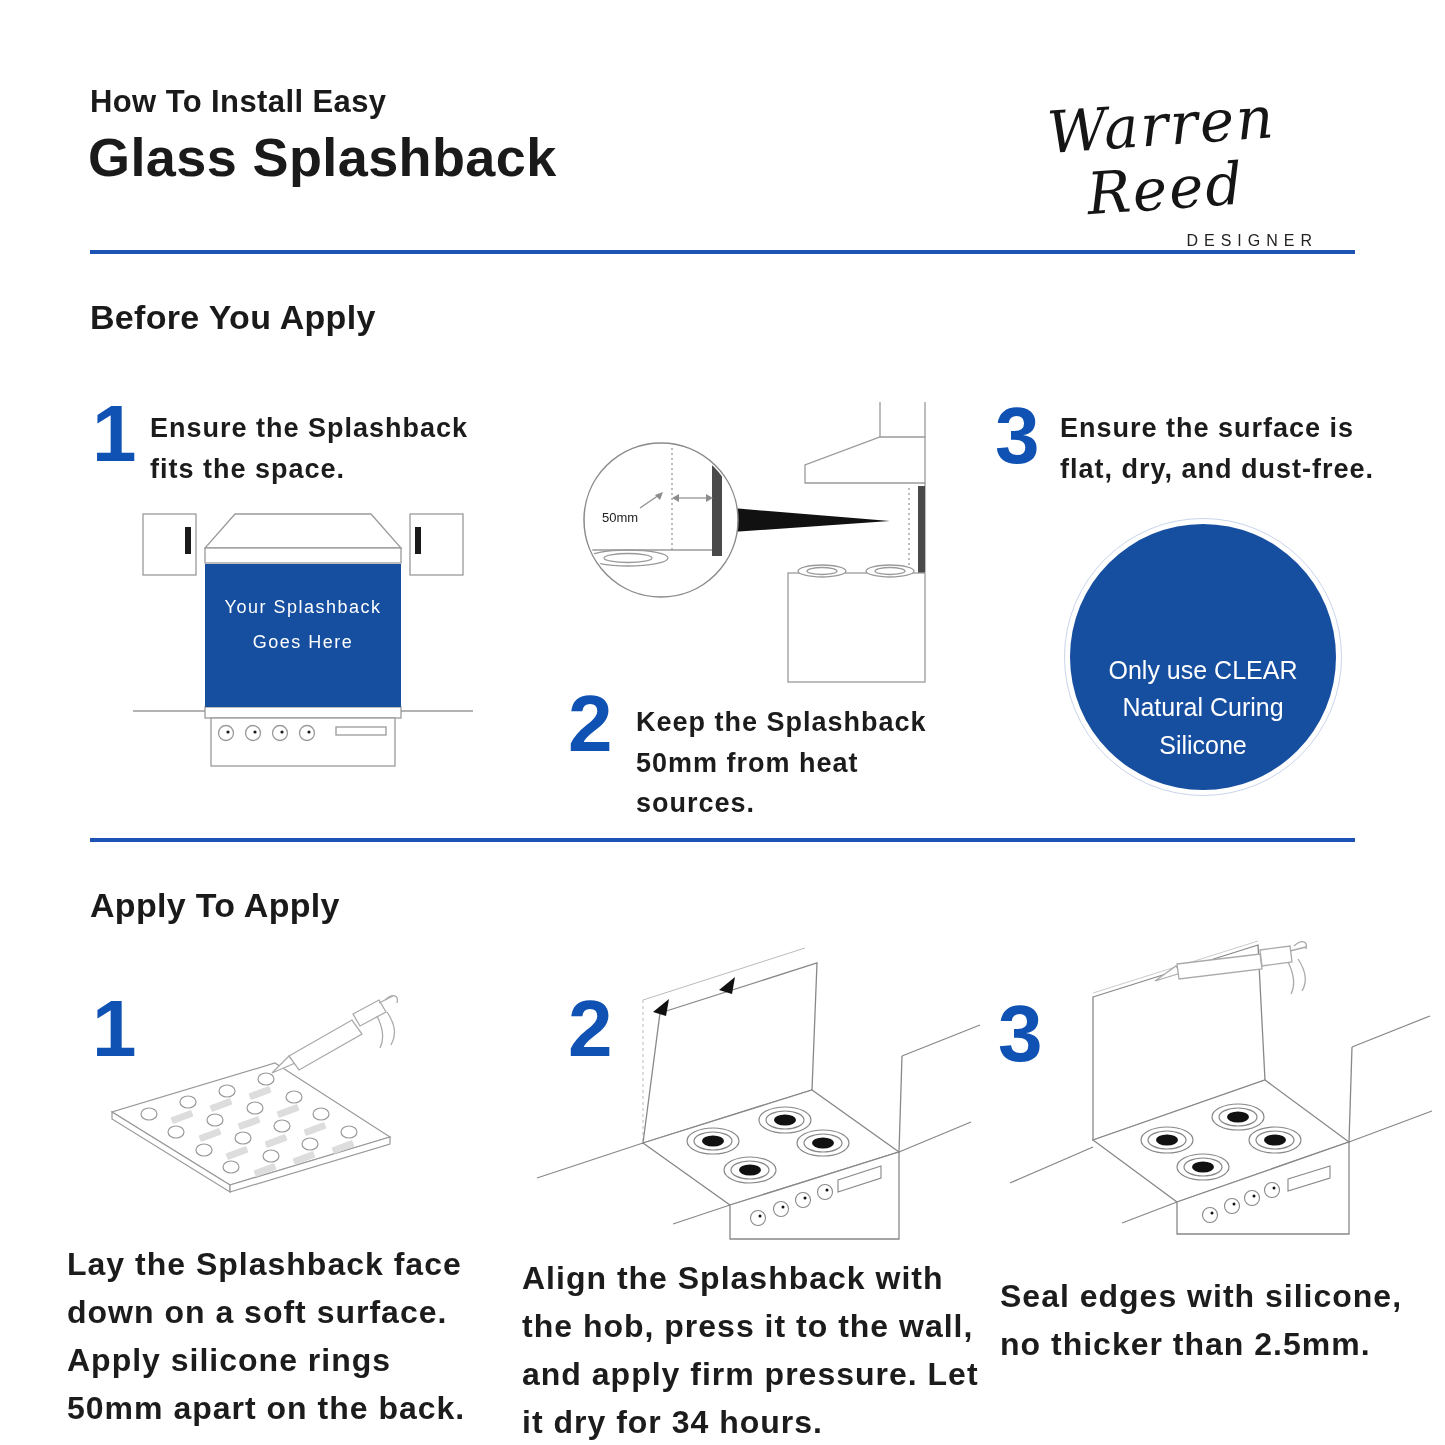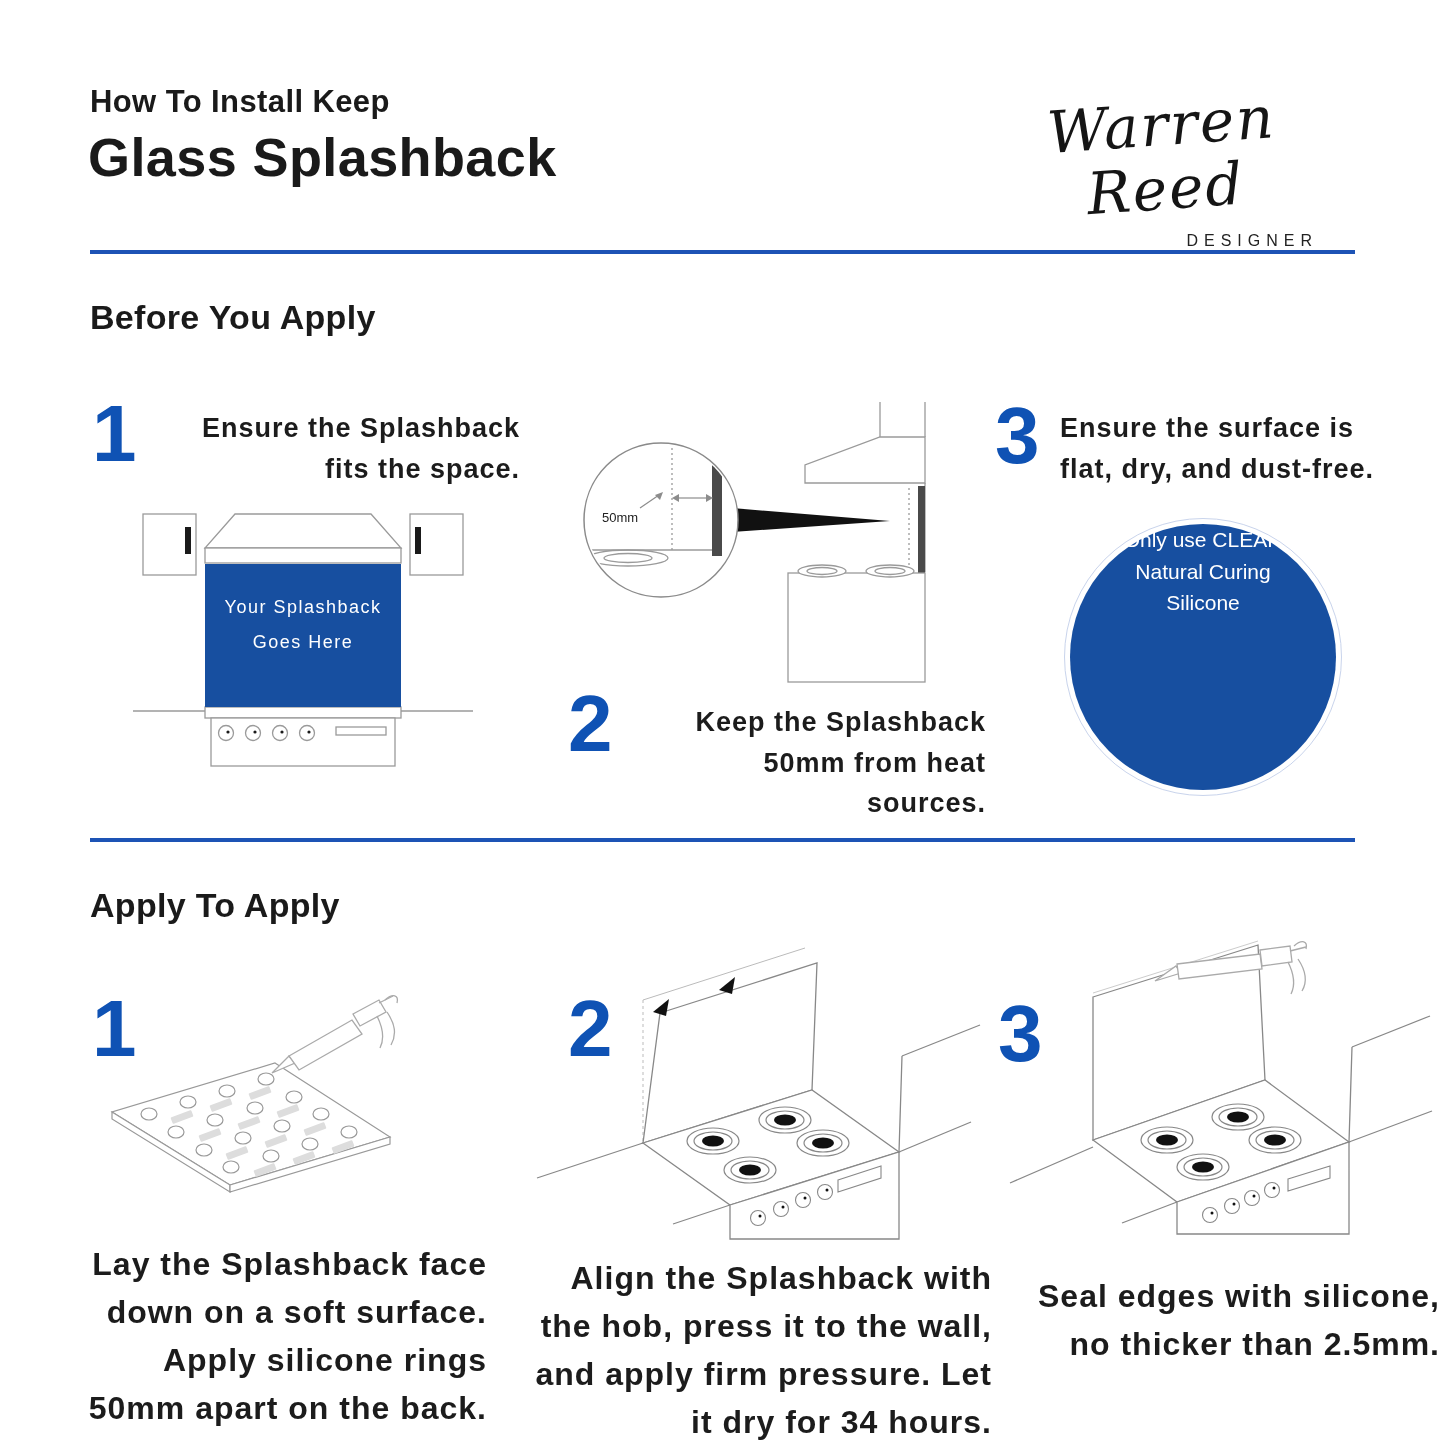--- a/index.html
+++ b/index.html
@@ -16,48 +16,48 @@
   .logo-sub{display:block;text-align:right;padding-right:22px;font-size:16px;
             letter-spacing:6px;color:#222;margin-top:10px;font-weight:400;}
   .divider{height:4px;background:var(--divider);}
   #divider1{left:90px;top:250px;width:1265px;}
   #divider2{left:90px;top:838px;width:1265px;}
   .section-heading{font-size:34px;font-weight:700;letter-spacing:.3px;}
   #before-heading{left:90px;top:298px;}
   #apply-heading{left:90px;top:886px;}
   .step-number{font-size:80px;font-weight:700;color:var(--accent);line-height:.85;}
   .step-text{font-size:27px;font-weight:700;letter-spacing:1px;line-height:1.5;
-             white-space:pre-line;text-align:right;color:#1c1c1c;}
+             white-space:pre-line;text-align:left;color:#1c1c1c;}
   #b1-num{left:92px;top:400px;}
   #b1-text{left:150px;top:408px;width:370px;}
   #b2-num{left:568px;top:690px;}
   #b2-text{left:636px;top:702px;width:350px;}
   #b3-num{left:995px;top:402px;}
   #b3-text{left:1060px;top:408px;width:400px;text-align:left;}
   #a1-num{left:92px;top:995px;}
   #a2-num{left:568px;top:995px;}
   #a3-num{left:998px;top:1000px;}
   .apply-text{font-size:32px;}
   #a1-text{left:67px;top:1240px;width:420px;}
   #a2-text{left:522px;top:1254px;width:470px;}
   #a3-text{left:1000px;top:1272px;width:440px;}
   #silicone-circle{left:1070px;top:524px;width:266px;height:266px;border-radius:50%;
-       background:var(--panel);display:flex;align-items:flex-start;justify-content:center;
-       text-align:center;color:#fff;font-size:21px;line-height:1.5;white-space:pre-line;
+       background:var(--panel);display:flex;align-items:flex-end;justify-content:center;
+       text-align:center;color:#fff;font-size:25px;line-height:1.5;white-space:pre-line;
        outline:1px solid #c9d4ec;outline-offset:5px;padding-bottom:26px;box-sizing:border-box;}
   #splashback-label{left:205px;top:590px;width:196px;color:#fff;font-size:18px;
        letter-spacing:1.5px;line-height:1.95;text-align:center;white-space:pre-line;}
   .panel-fill{fill:var(--panel);}
   svg{display:block;}
   text{font-family:"Liberation Sans",sans-serif;}
 </style>
 </head>
 <body>
 
-<div class="abs title1">How To Install Keep</div>
+<div class="abs title1">How To Install Easy</div>
 <div class="abs title2">Glass Splashback</div>
 
 <div class="abs logo">
   <span class="logo-script">Warren Reed</span>
   <span class="logo-sub">DESIGNER</span>
 </div>
 
 <div class="abs divider" id="divider1"></div>
 
 <div class="abs section-heading" id="before-heading">Before You Apply</div>

